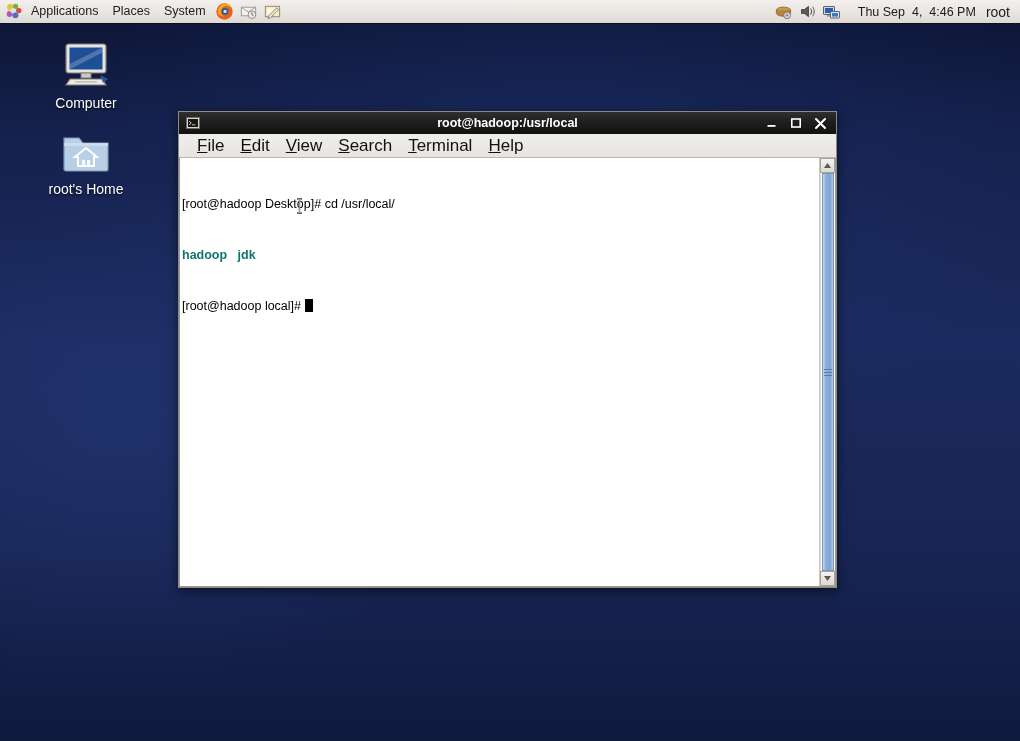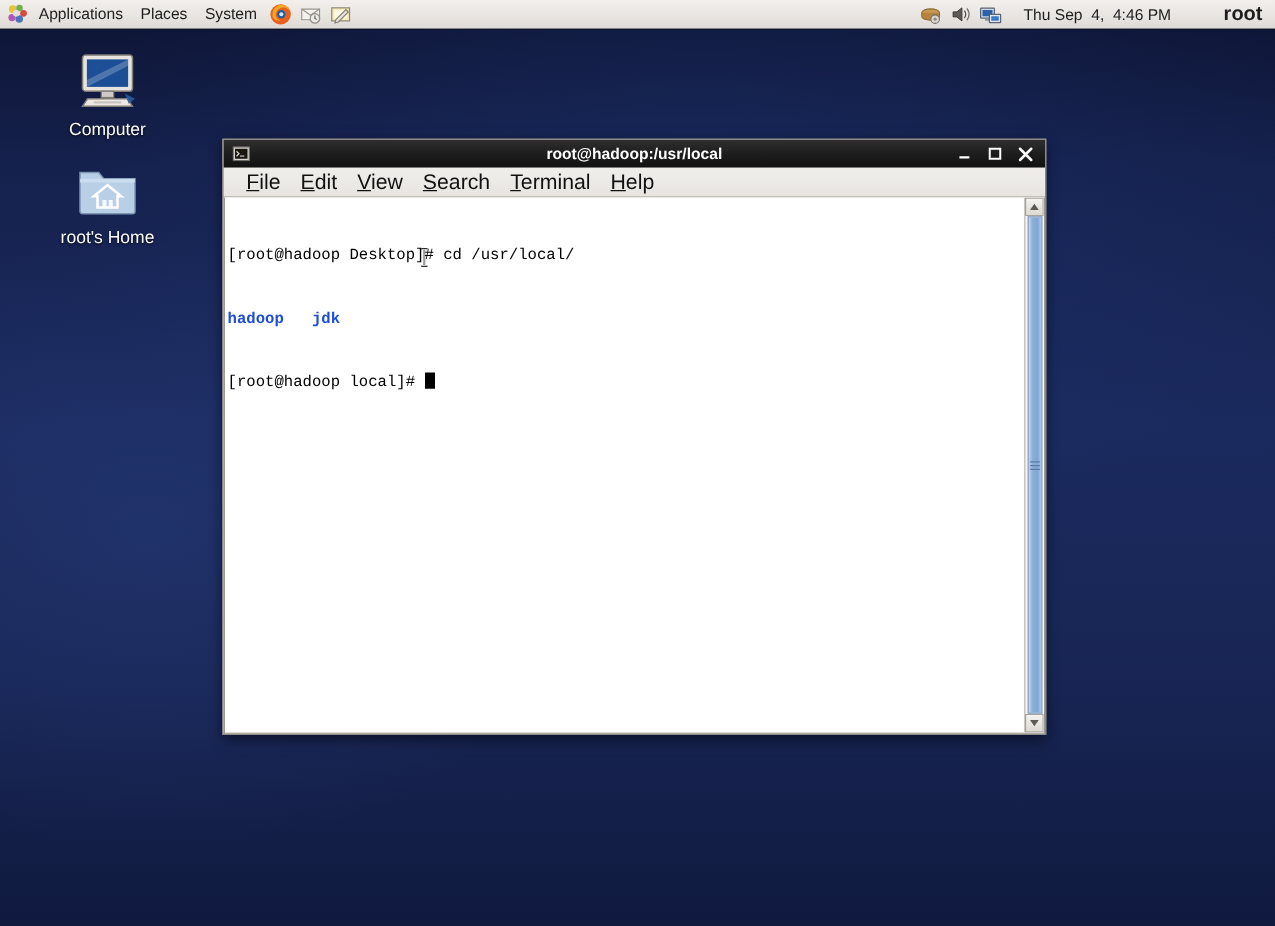--- a/index.html
+++ b/index.html
@@ -55,24 +55,23 @@
     width: 22px; height: 20px;
     margin: 0 1px;
     display: flex; align-items: center; justify-content: center;
   }
   #clock {
     font-size: 12.5px;
     padding: 0 10px 0 14px;
     white-space: pre;
   }
   #user-name {
-    font-size: 16px;
-    font-weight: bold;
+    font-size: 14px;
+    font-weight: normal;
     padding-right: 10px;
-    margin-left: 32px;
   }
 
   
   .desk-icon {
     position: absolute;
     width: 104px;
     text-align: center;
     color: #ffffff;
     font-size: 14px;
     text-shadow: 0 1px 2px rgba(0,0,0,0.85);
@@ -162,30 +161,30 @@
     border: 1px solid #9c9892;
     border-top: none;
     box-sizing: border-box;
     margin: 0;
     overflow: hidden;
   }
   #term-screen {
     flex: 1 1 auto;
     background: #ffffff;
     color: #000000;
-    font-family: Liberation Mono, monospace;
+    font-family: Liberation Sans, sans-serif;
     font-size: 12.5px;
     line-height: 17px;
     padding: 4px 0 0 2px;
     white-space: pre;
     position: relative;
     overflow: hidden;
   }
   .term-line { height: 17px; }
-  .dirname { color: #1d4ed8; font-weight: bold; }
+  .dirname { color: #0f766e; font-weight: bold; }
   .cursor-block {
     display: inline-block;
     width: 8px;
     height: 13px;
     background: #000000;
     vertical-align: -2px;
   }
 
   
   #term-scroll {

